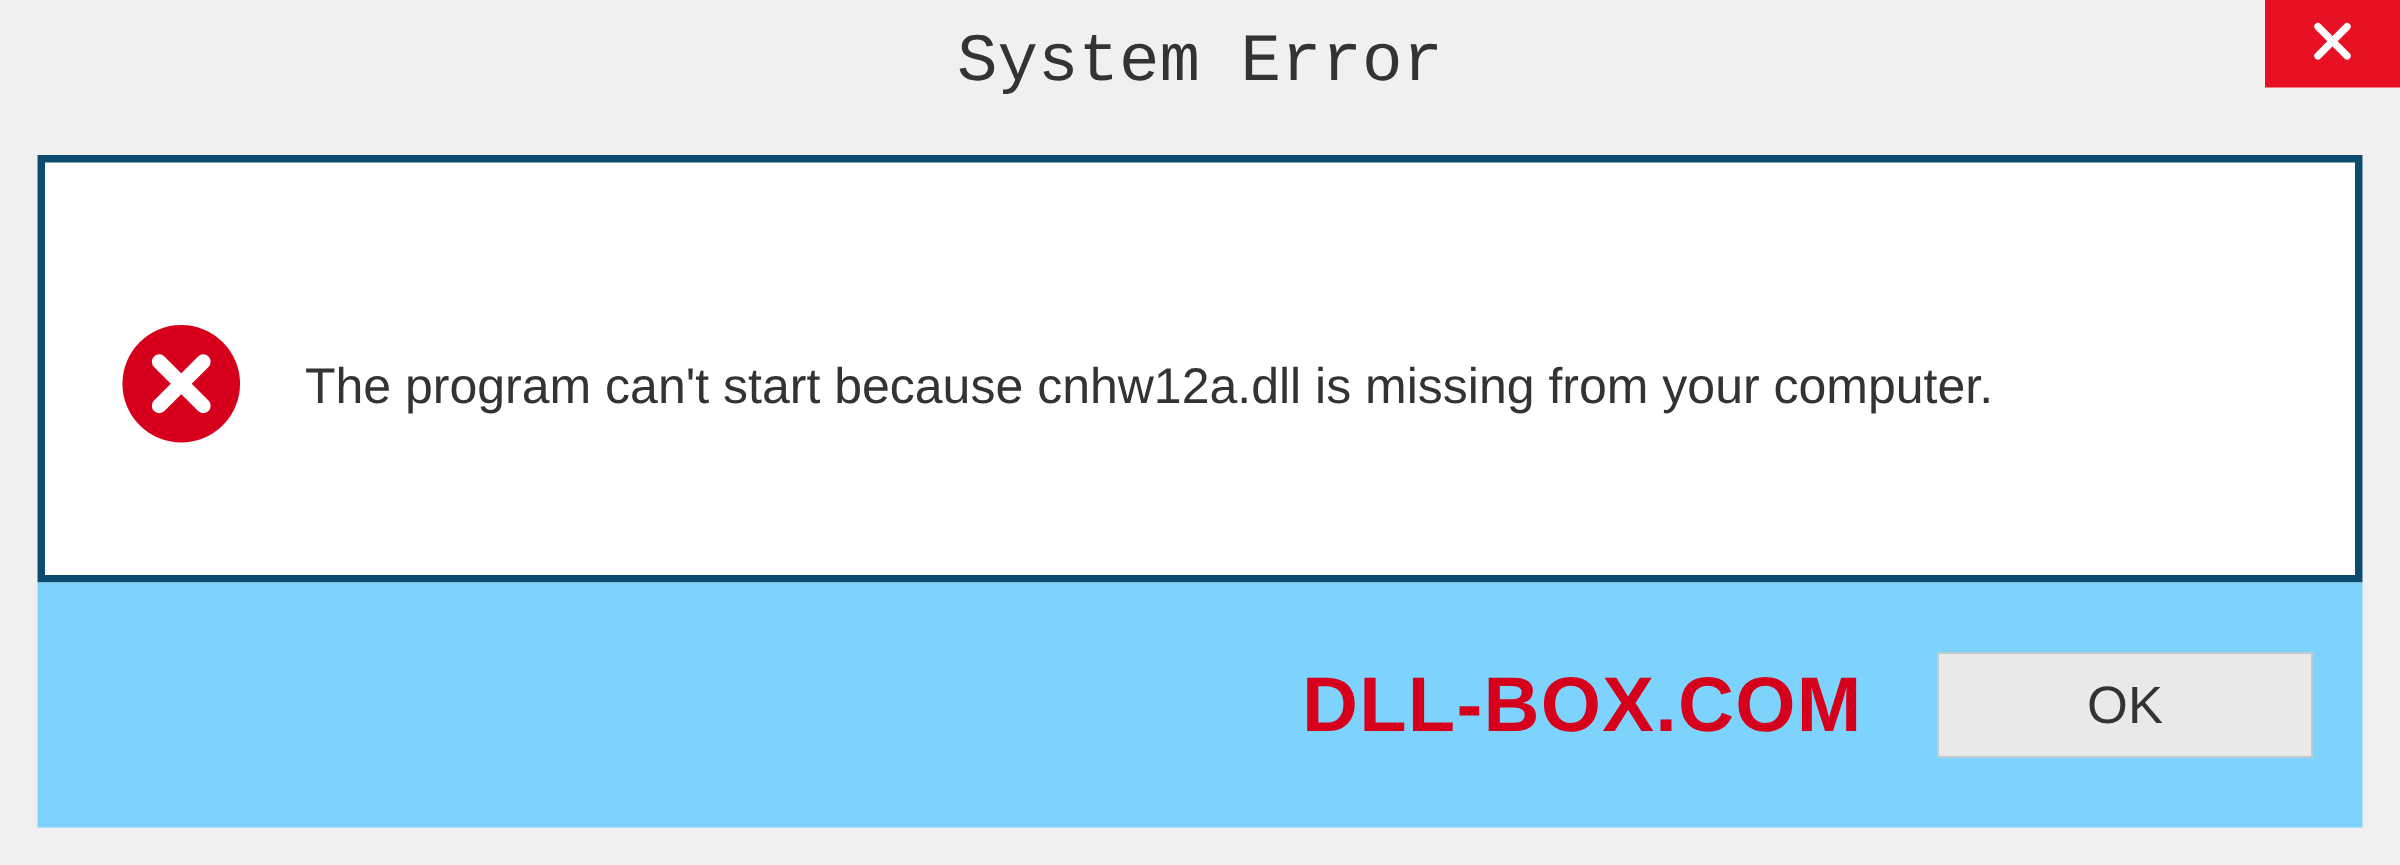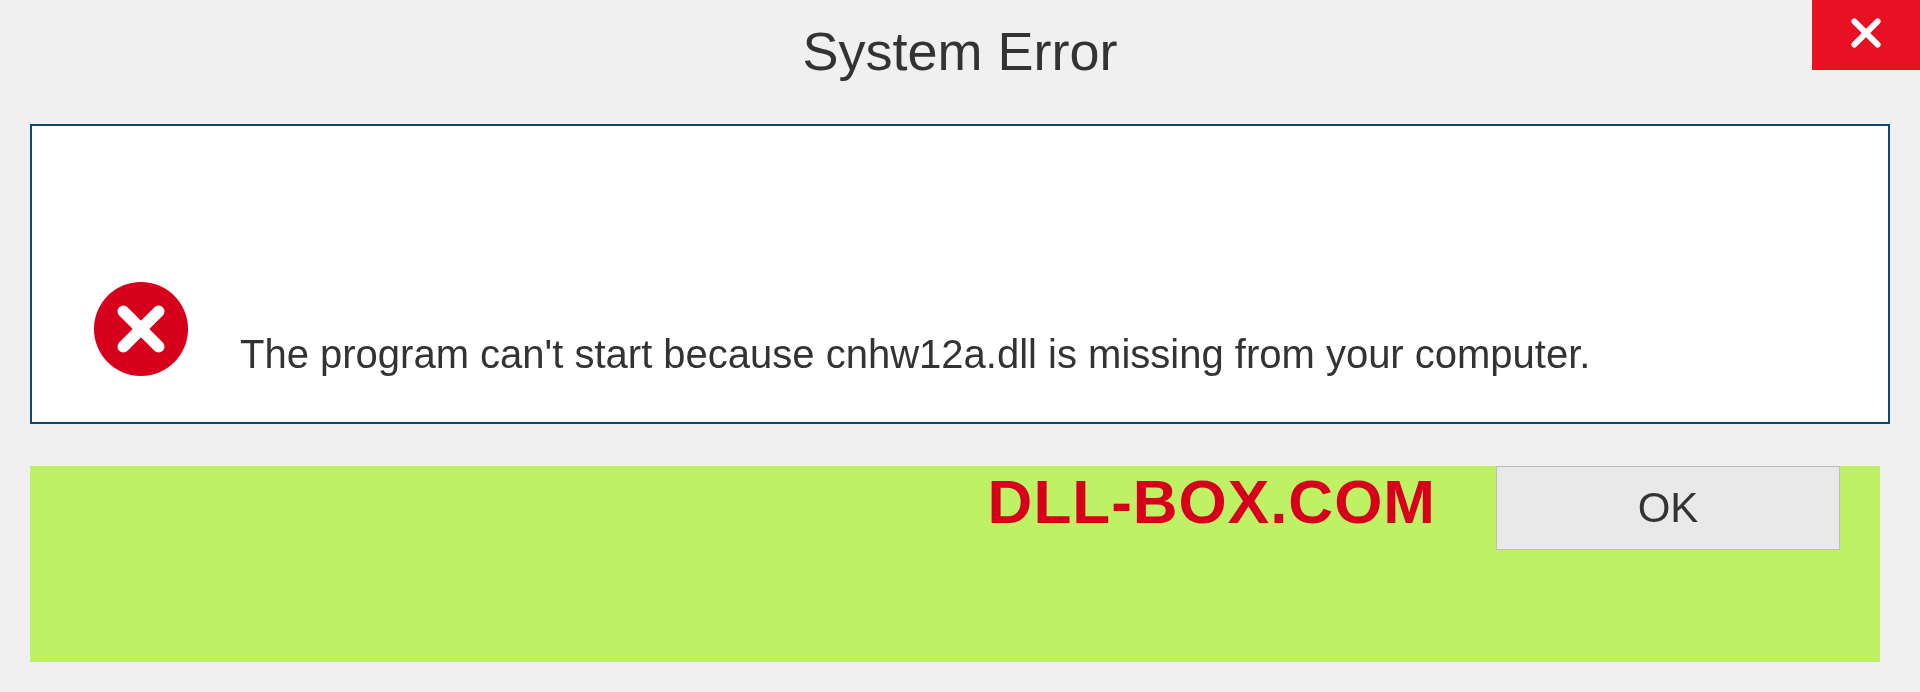--- a/index.html
+++ b/index.html
@@ -16,20 +16,21 @@
       overflow: hidden;
     }
     .dialog-title {
       position: absolute;
       top: 20px;
       left: 50%;
       transform: translateX(-50%);
       font-size: 54px;
       font-weight: 400;
       color: #333;
+      font-family: Liberation Mono, monospace;
     }
     .close-button {
       position: absolute;
       top: 0;
       right: 0;
       width: 108px;
       height: 70px;
       background: #e81123;
       display: flex;
       align-items: center;
@@ -38,26 +39,26 @@
     }
     .close-button svg {
       width: 40px;
       height: 40px;
     }
     .message-panel {
       position: absolute;
       top: 124px;
       left: 30px;
       right: 30px;
-      height: 300px;
+      height: 342px;
       background: #ffffff;
-      border: 2px solid #0c4a6e;
+      border: 6px solid #0c4a6e;
       padding: 50px 60px 40px 60px;
       display: flex;
-      align-items: flex-end;
+      align-items: center;
       gap: 50px;
     }
     .error-icon-wrap {
       flex-shrink: 0;
       margin-top: 18px;
     }
     .error-icon-wrap svg {
       width: 98px;
       height: 98px;
     }
@@ -67,39 +68,39 @@
     }
     .message-line {
       font-size: 40px;
       line-height: 1.4;
       color: #333;
       font-weight: 400;
     }
     .footer-bar {
       position: absolute;
       left: 30px;
-      right: 40px;
+      right: 30px;
       top: 466px;
       height: 196px;
-      background: #bef264;
+      background: #7dd3fc;
       display: flex;
-      align-items: flex-start;
+      align-items: center;
       justify-content: flex-end;
       padding: 0 40px 0 120px;
       gap: 60px;
     }
     .watermark {
       font-size: 62px;
       font-weight: 800;
       color: #d6001c;
       letter-spacing: 1px;
       font-family: Arial, sans-serif;
     }
     .ok-button {
-      width: 344px;
+      width: 300px;
       height: 84px;
       background: #e9e9e9;
       border: 1px solid #bdbdbd;
       font-size: 42px;
       color: #333;
       font-family: inherit;
       cursor: pointer;
       display: flex;
       align-items: center;
       justify-content: center;

